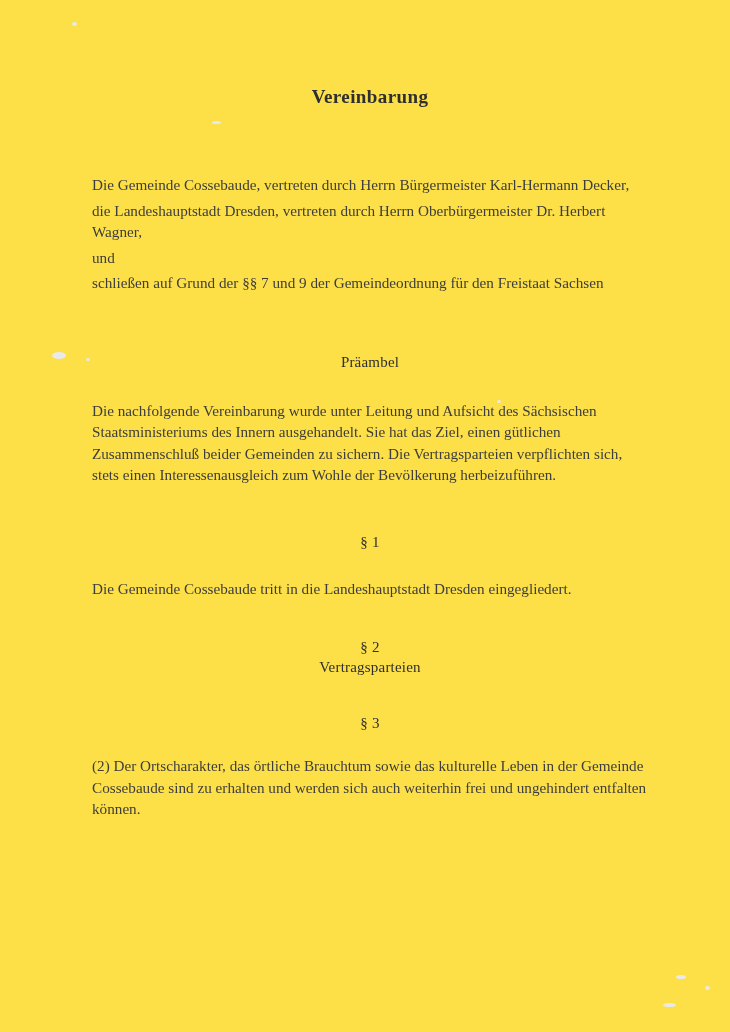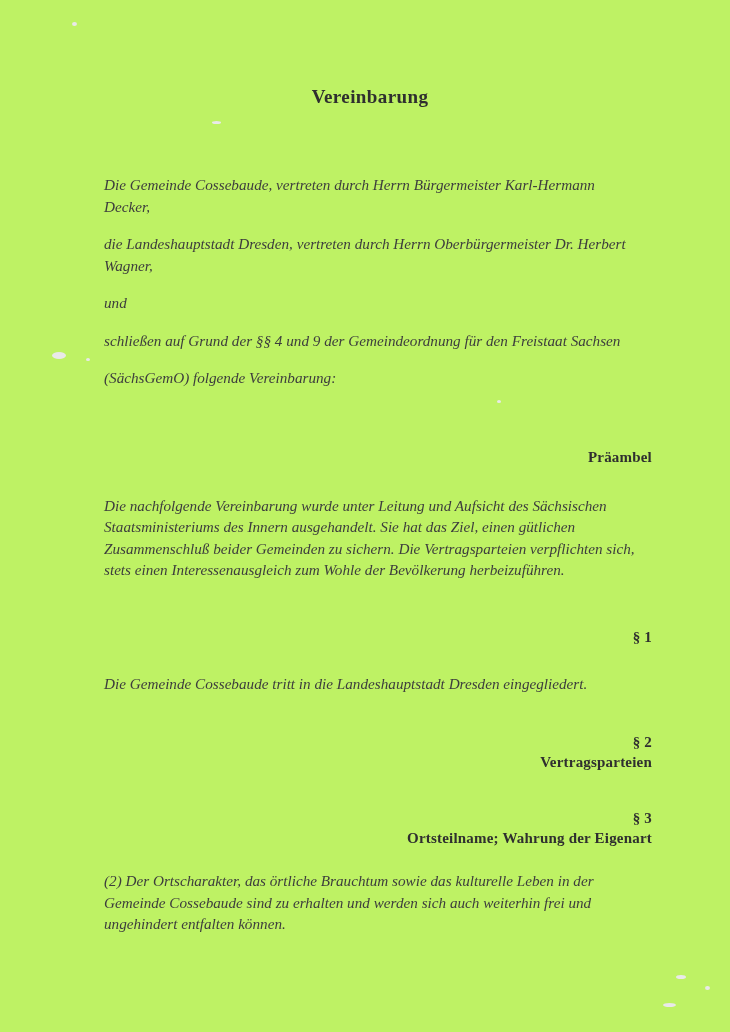--- a/index.html
+++ b/index.html
@@ -15,21 +15,21 @@
     overflow: hidden;
     font-family: "Liberation Serif", "DejaVu Serif", serif;
     color: #3b3b3b;
     -webkit-font-smoothing: antialiased;
   }
 
   
   .page {
     position: absolute;
     inset: 0;
-    background: #bef264;
+    background: #fde047;
     padding-left: 37px;
   }
 
   
   .speck {
     position: absolute;
     background: #e9e9e9;
     border-radius: 50%;
     pointer-events: none;
   }
@@ -52,22 +52,22 @@
   }
 
   .block {
     font-size: 15.2px;
     line-height: 21.5px;
     text-align: left;
     color: #3d3d3d;
   }
 
   .section-head {
-    text-align: right;
-    font-weight: bold;
+    text-align: center;
+    font-weight: normal;
     font-size: 15px;
     line-height: 20px;
     color: #2f2f2f;
     letter-spacing: 0.2px;
   }
   .section-head .sym {
     display: block;
   }
   .section-head .name {
     display: block;
@@ -78,21 +78,21 @@
   .h-praeambel  { margin-top: 58px; }
   .p-praeambel  { margin-top: 28px; }
   .h-p1         { margin-top: 46px; }
   .p-p1         { margin-top: 26px; }
   .h-p2         { margin-top: 38px; }
   .p-p2         { margin-top: 28px; }
   .h-p3         { margin-top: 36px; }
   .p-p3a        { margin-top: 28px; }
   .p-p3b        { margin-top: 22px; }
 
-  .block p { margin: 16px; font-style: italic; }
+  .block p { margin: 4px; }
 </style>
 </head>
 <body>
 
 <div class="page">
 
   <span class="speck" style="left:72px;  top:22px;  width:5px;  height:4px;"></span>
   <span class="speck" style="left:52px;  top:352px; width:14px; height:7px;"></span>
   <span class="speck" style="left:86px;  top:358px; width:4px;  height:3px;"></span>
   <span class="speck" style="left:497px; top:400px; width:4px;  height:3px;"></span>
@@ -102,22 +102,21 @@
   <span class="speck" style="left:663px; top:1003px;width:13px; height:4px;"></span>
 
   <div class="content">
 
     <h1 class="doc-title">Vereinbarung</h1>
 
     <div class="block s-intro">
       <p>Die Gemeinde Cossebaude, vertreten durch Herrn Bürgermeister Karl-Hermann Decker,</p>
       <p>die Landeshauptstadt Dresden, vertreten durch Herrn Oberbürgermeister Dr. Herbert Wagner,</p>
       <p>und</p>
-      <p>schließen auf Grund der §§ 4 und 9 der Gemeindeordnung für den Freistaat Sachsen</p>
-      <p>(SächsGemO) folgende Vereinbarung:</p>
+      <p>schließen auf Grund der §§ 7 und 9 der Gemeindeordnung für den Freistaat Sachsen</p>
     </div>
 
     <div class="section-head h-praeambel">
       <span class="name">Präambel</span>
     </div>
 
     <div class="block p-praeambel">
       <p>Die nachfolgende Vereinbarung wurde unter Leitung und Aufsicht des Sächsischen Staatsministeriums des Innern ausgehandelt. Sie hat das Ziel, einen gütlichen Zusammenschluß beider Gemeinden zu sichern. Die Vertragsparteien verpflichten sich, stets einen Interessenausgleich zum Wohle der Bevölkerung herbeizuführen.</p>
     </div>
 
@@ -130,21 +129,20 @@
     </div>
 
     <div class="section-head h-p2">
       <span class="sym">§ 2</span>
       <span class="name">Vertragsparteien</span>
     </div>
 
 
     <div class="section-head h-p3">
       <span class="sym">§ 3</span>
-      <span class="name">Ortsteilname; Wahrung der Eigenart</span>
     </div>
 
     <div class="block p-p3b">
       <p>(2) Der Ortscharakter, das örtliche Brauchtum sowie das kulturelle Leben in der Gemeinde Cossebaude sind zu erhalten und werden sich auch weiterhin frei und ungehindert entfalten können.</p>
     </div>
 
   </div>
 </div>
 
 </body></html>

